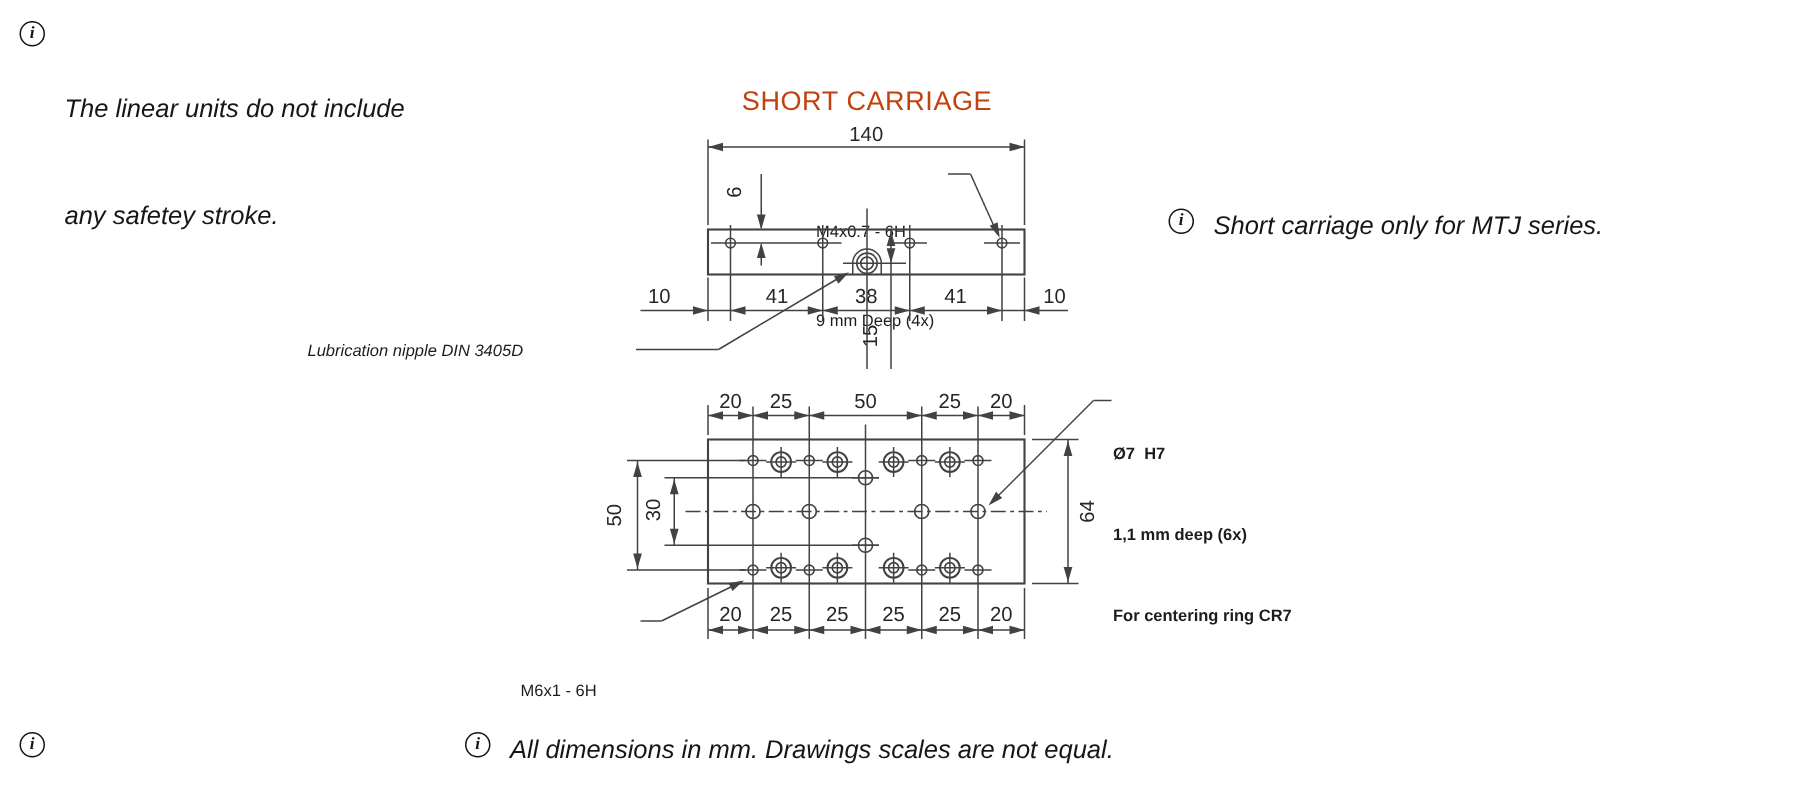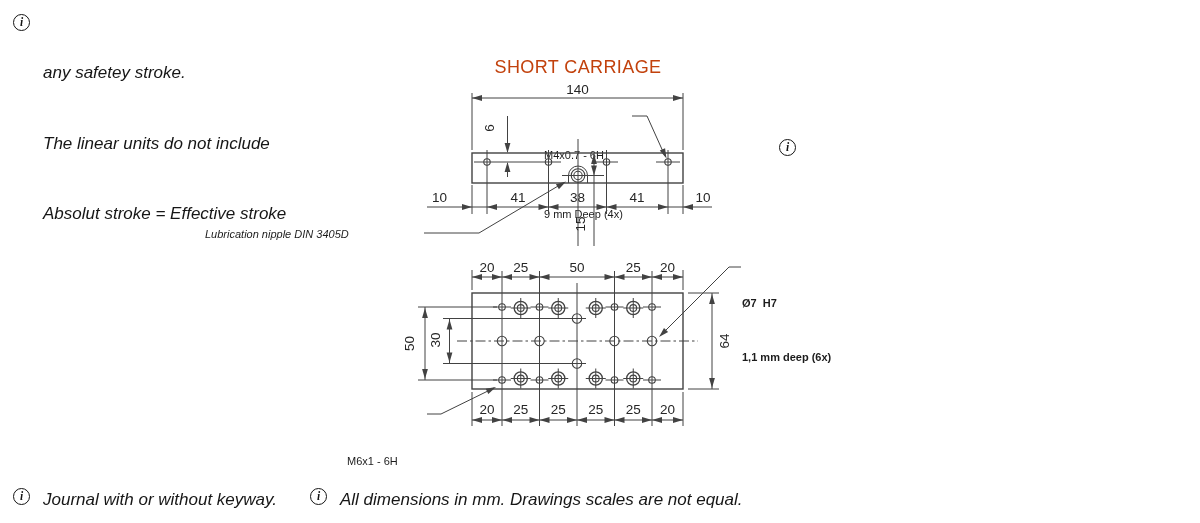--- a/index.html
+++ b/index.html
@@ -25,56 +25,56 @@
 </head>
 <body>
 
 <div id="stage">
 
   <div class="note" style="left:13px;top:14px;">
     <span class="info-icon">
         <span>i</span>
       </span>
     <div class="note-text">
+      <div>The linear units do not include</div>
       <div>any safetey stroke.</div>
-      <div>The linear units do not include</div>
-      <div>Absolut stroke = Effective stroke</div>
     </div>
   </div>
 
   <div class="note" style="left:779px;top:139px;">
     <span class="info-icon">
         <span>i</span>
       </span>
+    <div class="note-text">Short carriage only for MTJ series.</div>
   </div>
 
   <div class="note" style="left:13px;top:488px;">
     <span class="info-icon">
         <span>i</span>
       </span>
-    <div class="note-text">Journal with or without keyway.</div>
   </div>
 
   <div class="note" style="left:310px;top:488px;">
     <span class="info-icon">
         <span>i</span>
       </span>
     <div class="note-text">All dimensions in mm. Drawings scales are not equal.</div>
   </div>
 
   <div class="title">SHORT CARRIAGE</div>
 
   <div class="lbl" style="left:544px;top:107px;">
     <div>M4x0.7 - 6H</div>
     <div>9 mm Deep (4x)</div>
   </div>
   <div class="lbl" style="left:205px;top:225px;font-style:italic;">Lubrication nipple DIN 3405D</div>
   <div class="lbl" style="left:742px;top:258px;line-height:18px;font-weight:bold;">
     <div>Ø7  H7</div>
     <div>1,1 mm deep (6x)</div>
+    <div>For centering ring CR7</div>
   </div>
   <div class="lbl" style="left:347px;top:405px;line-height:22.5px;">
     <div>M6x1 - 6H</div>
     <div>10 mm deep (8x)</div>
   </div>
 
   <svg width="1200" height="523" viewBox="0 0 1200 523">
     <defs>
       <path id="ah" d="M0,0 L10,2.9 L10,-2.9 Z"></path>
     </defs>

